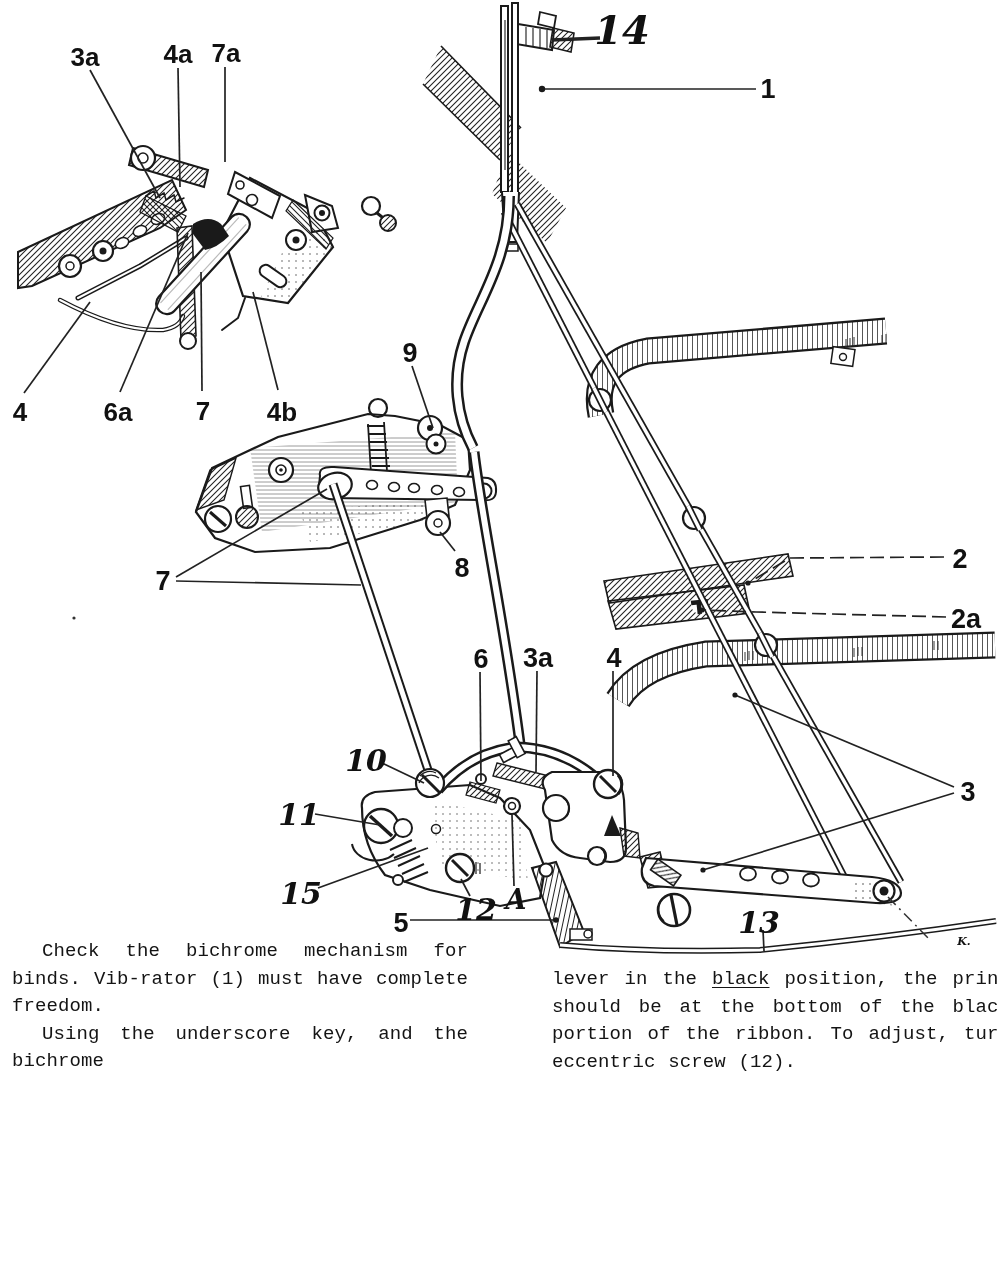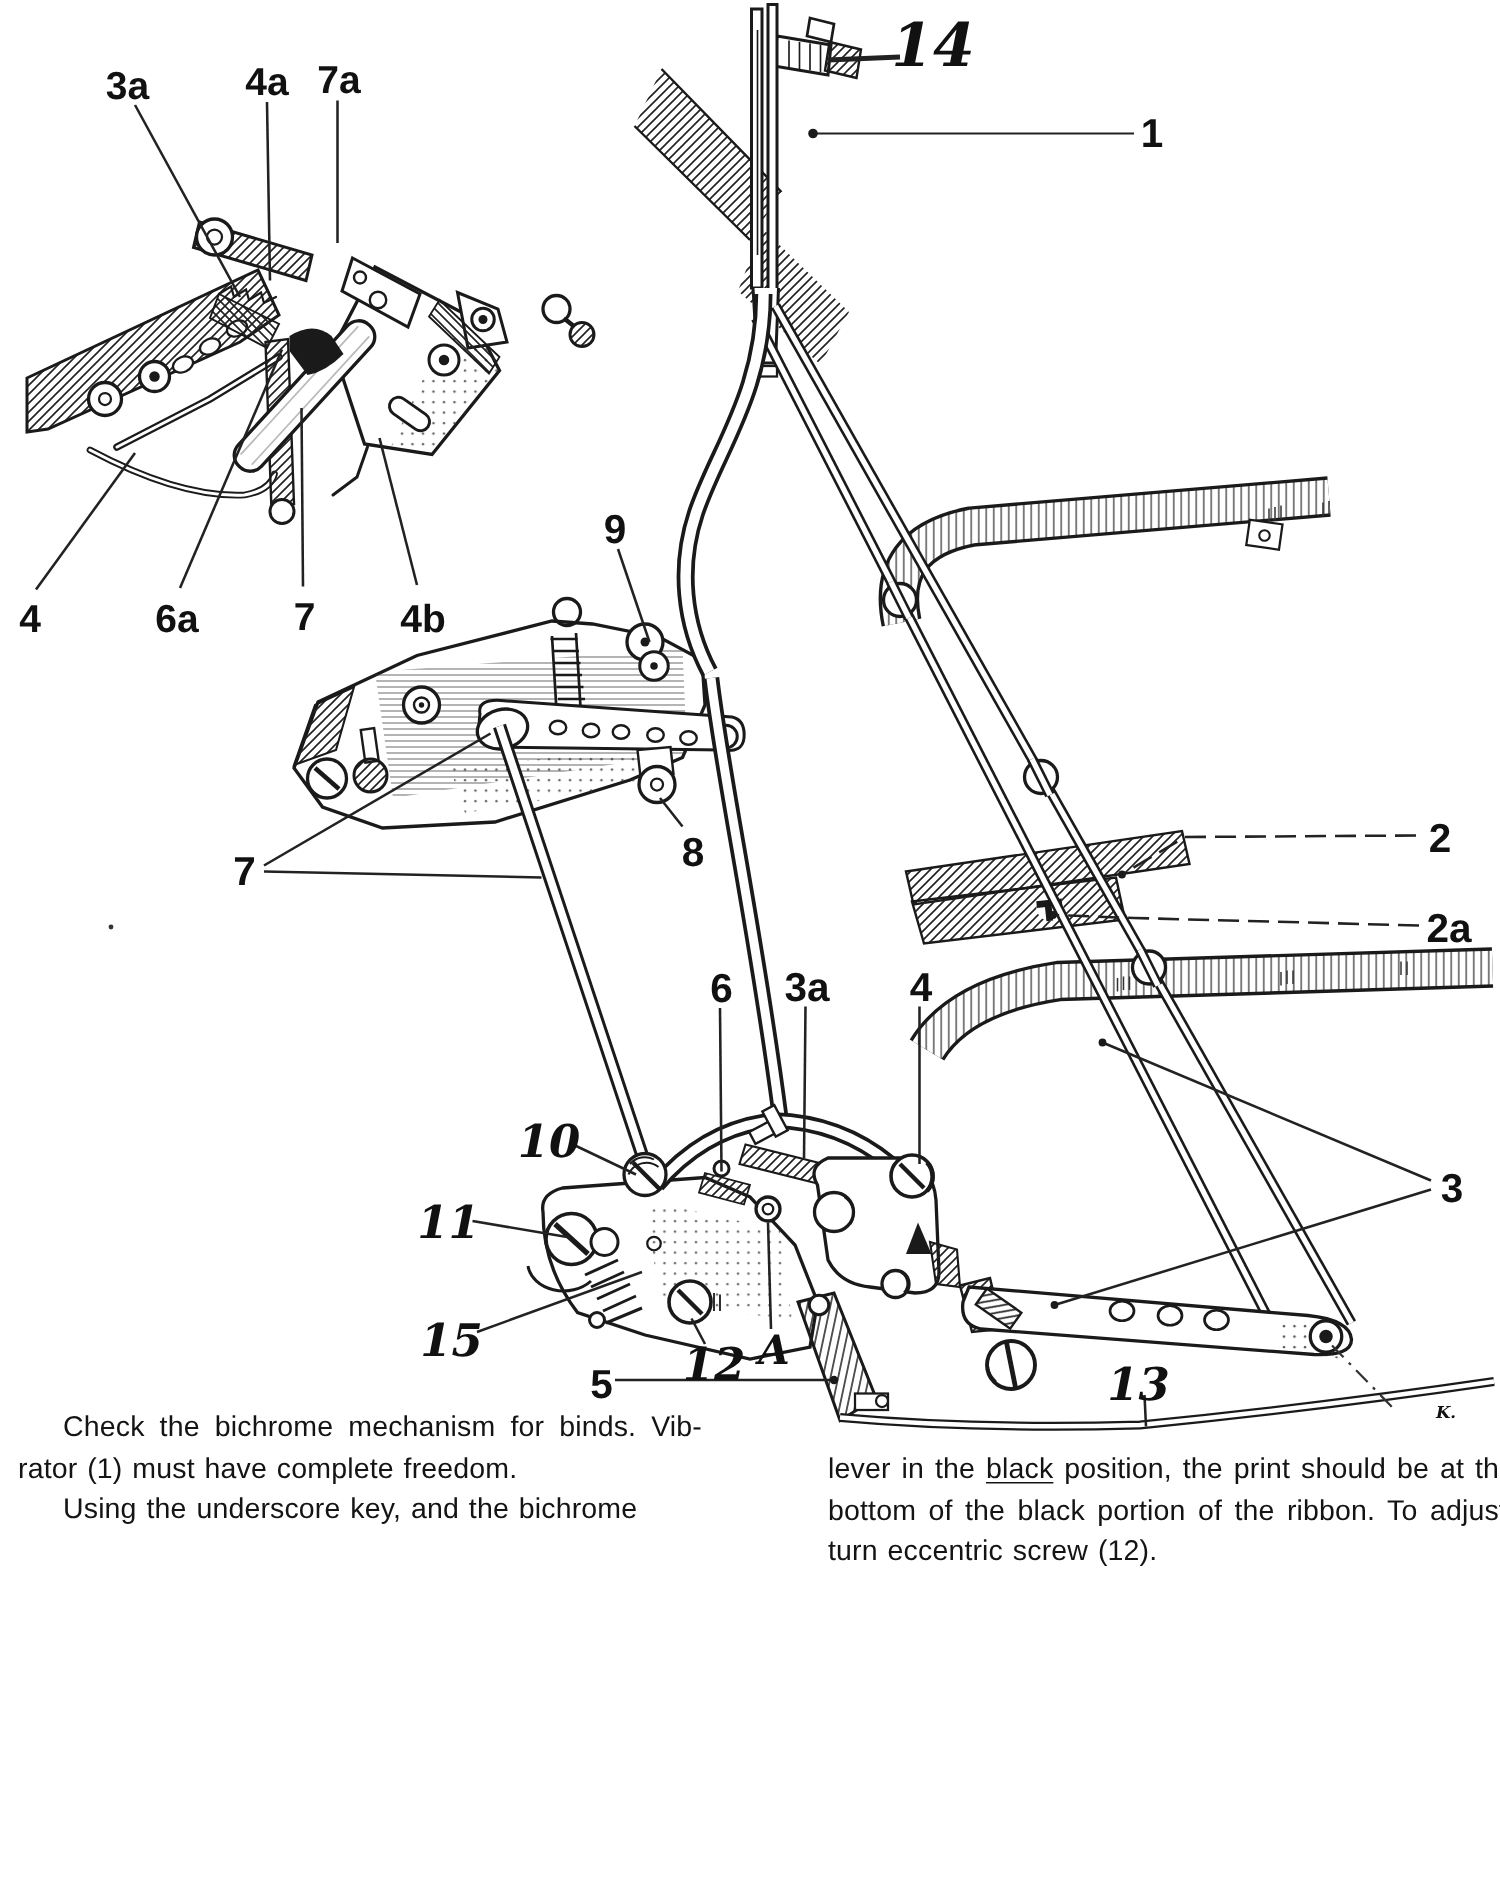--- a/index.html
+++ b/index.html
@@ -3,21 +3,21 @@
 <meta charset="utf-8">
 <style>
   html,body{margin:0;padding:0;}
   body{width:1000px;height:1263px;background:#ffffff;position:relative;overflow:hidden;
        font-family:"Liberation Sans",sans-serif;color:#161616;}
   #fig{position:absolute;left:0;top:0;}
   .col{position:absolute;font-size:19px;line-height:27.5px;text-align:justify;
        letter-spacing:0.1px;word-spacing:1.2px;color:#141414;}
   #col-left{left:12px;top:938px;width:456px;}
   #col-right{left:552px;top:966px;width:458px;}
-  .col p{margin:0;text-indent:30px;}
+  .col p{margin:0;text-indent:30px;font-family:Liberation Mono, monospace;}
   .col p.noind{text-indent:0;}
   .ul{text-decoration:underline;text-underline-offset:3px;}
   
   text{fill:#111;}
   .lab{font-family:"Liberation Sans",sans-serif;font-size:27px;font-weight:600;}
   .lab-s{font-family:"Liberation Sans",sans-serif;font-size:26px;font-weight:600;}
   .hand{font-family:"DejaVu Serif",serif;font-style:italic;font-weight:700;font-size:30px;}
   .hand-big{font-family:"DejaVu Serif",serif;font-style:italic;font-weight:700;font-size:40px;}
   .ital{font-family:"DejaVu Serif",serif;font-style:italic;font-weight:600;font-size:27px;}
   .tiny{font-family:"DejaVu Serif",serif;font-style:italic;font-weight:700;font-size:11px;}

